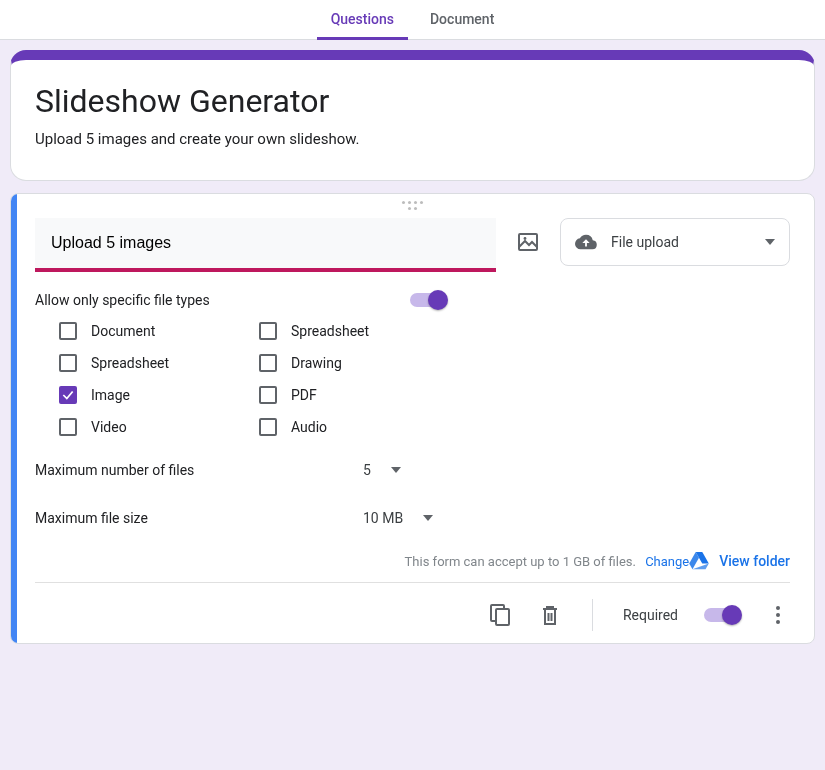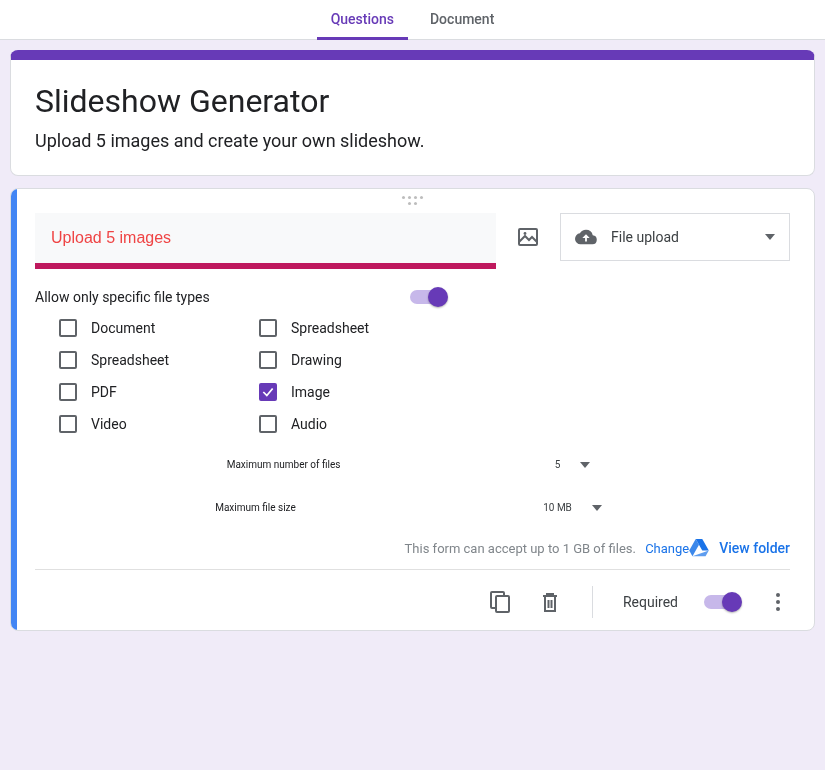--- a/index.html
+++ b/index.html
@@ -29,27 +29,27 @@
   .tab.active {
     color: #673ab7;
     border-bottom-color: #673ab7;
   }
 
   .page-body { padding: 10px; }
 
   .form-header {
     background: #fff;
     border: 1px solid #dadce0;
-    border-radius: 8px;
+    border-radius: 16px;
     border-top: 10px solid #673ab7;
-    padding: 22px 24px 24px 24px;
+    padding: 22px 24px 32px 24px;
     margin-bottom: 12px;
   }
   .form-title { font-size: 32px; font-weight: 400; letter-spacing: 0; color: #202124; margin-bottom: 10px; }
-  .form-desc { font-size: 18px; color: #202124; }
+  .form-desc { font-size: 15px; color: #202124; }
 
   .question-card {
     position: relative;
     background: #fff;
     border: 1px solid #dadce0;
     border-radius: 8px;
     padding: 24px 24px 12px 24px;
     overflow: hidden;
   }
   .question-card::before {
@@ -74,39 +74,39 @@
     justify-content: center;
   }
   .drag-handle span { width: 3px; height: 3px; background: #bdbdbd; border-radius: 50%; }
 
   .q-row { display: flex; align-items: flex-start; gap: 14px; margin-bottom: 20px; }
   .q-title-wrap { flex: 1; }
   .q-title-input {
     width: 100%;
     background: #f8f9fa;
     border: none;
-    border-bottom: 6px solid #be185d;
+    border-bottom: 4px solid #be185d;
     font-size: 16px;
     padding: 16px 16px;
     outline: none;
-    color: #ef4444;
+    color: #000000;
   }
 
   .media-btn {
     width: 36px; height: 48px;
     display: flex; align-items: center; justify-content: center;
     color: #5f6368;
     cursor: pointer;
   }
 
   .type-select {
     width: 230px;
     height: 48px;
     border: 1px solid #dadce0;
-    border-radius: 0;
+    border-radius: 8px;
     display: flex;
     align-items: center;
     gap: 14px;
     padding: 0 14px;
     cursor: pointer;
     color: #3c4043;
     font-size: 14px;
   }
   .type-select .spacer { flex: 1; }
 
@@ -135,22 +135,21 @@
   .checkbox.checked {
     background: #673ab7;
     border-color: #673ab7;
   }
   .checkbox.checked svg { display: block; }
   .checkbox svg { display: none; }
 
   .num-row {
     display: flex; align-items: center;
     margin: 20px 0;
-    font-size: 10px;
-    justify-content: center;
+    font-size: 14px;
   }
   .num-row .label { width: 320px; color: #202124; }
   .num-select {
     display: flex; align-items: center; gap: 20px;
     cursor: pointer; color: #3c4043;
     padding: 6px 8px;
   }
 
   .info-row {
     display: flex; align-items: center; justify-content: flex-end;
@@ -266,30 +265,30 @@
       </div>
       <div class="ft-item">
         <div class="checkbox"></div>
         <span>Spreadsheet</span>
       </div>
       <div class="ft-item">
         <div class="checkbox"></div>
         <span>Drawing</span>
       </div>
       <div class="ft-item">
-        <div class="checkbox"></div>
-        <span>PDF</span>
-      </div>
-      <div class="ft-item">
         <div class="checkbox checked">
             <svg width="14" height="14" viewBox="0 0 24 24" fill="none" stroke="#fff" stroke-width="3">
               <path d="M4 12 L10 18 L20 6"></path>
             </svg>
           </div>
         <span>Image</span>
+      </div>
+      <div class="ft-item">
+        <div class="checkbox"></div>
+        <span>PDF</span>
       </div>
       <div class="ft-item">
         <div class="checkbox"></div>
         <span>Video</span>
       </div>
       <div class="ft-item">
         <div class="checkbox"></div>
         <span>Audio</span>
       </div>
     </div>

